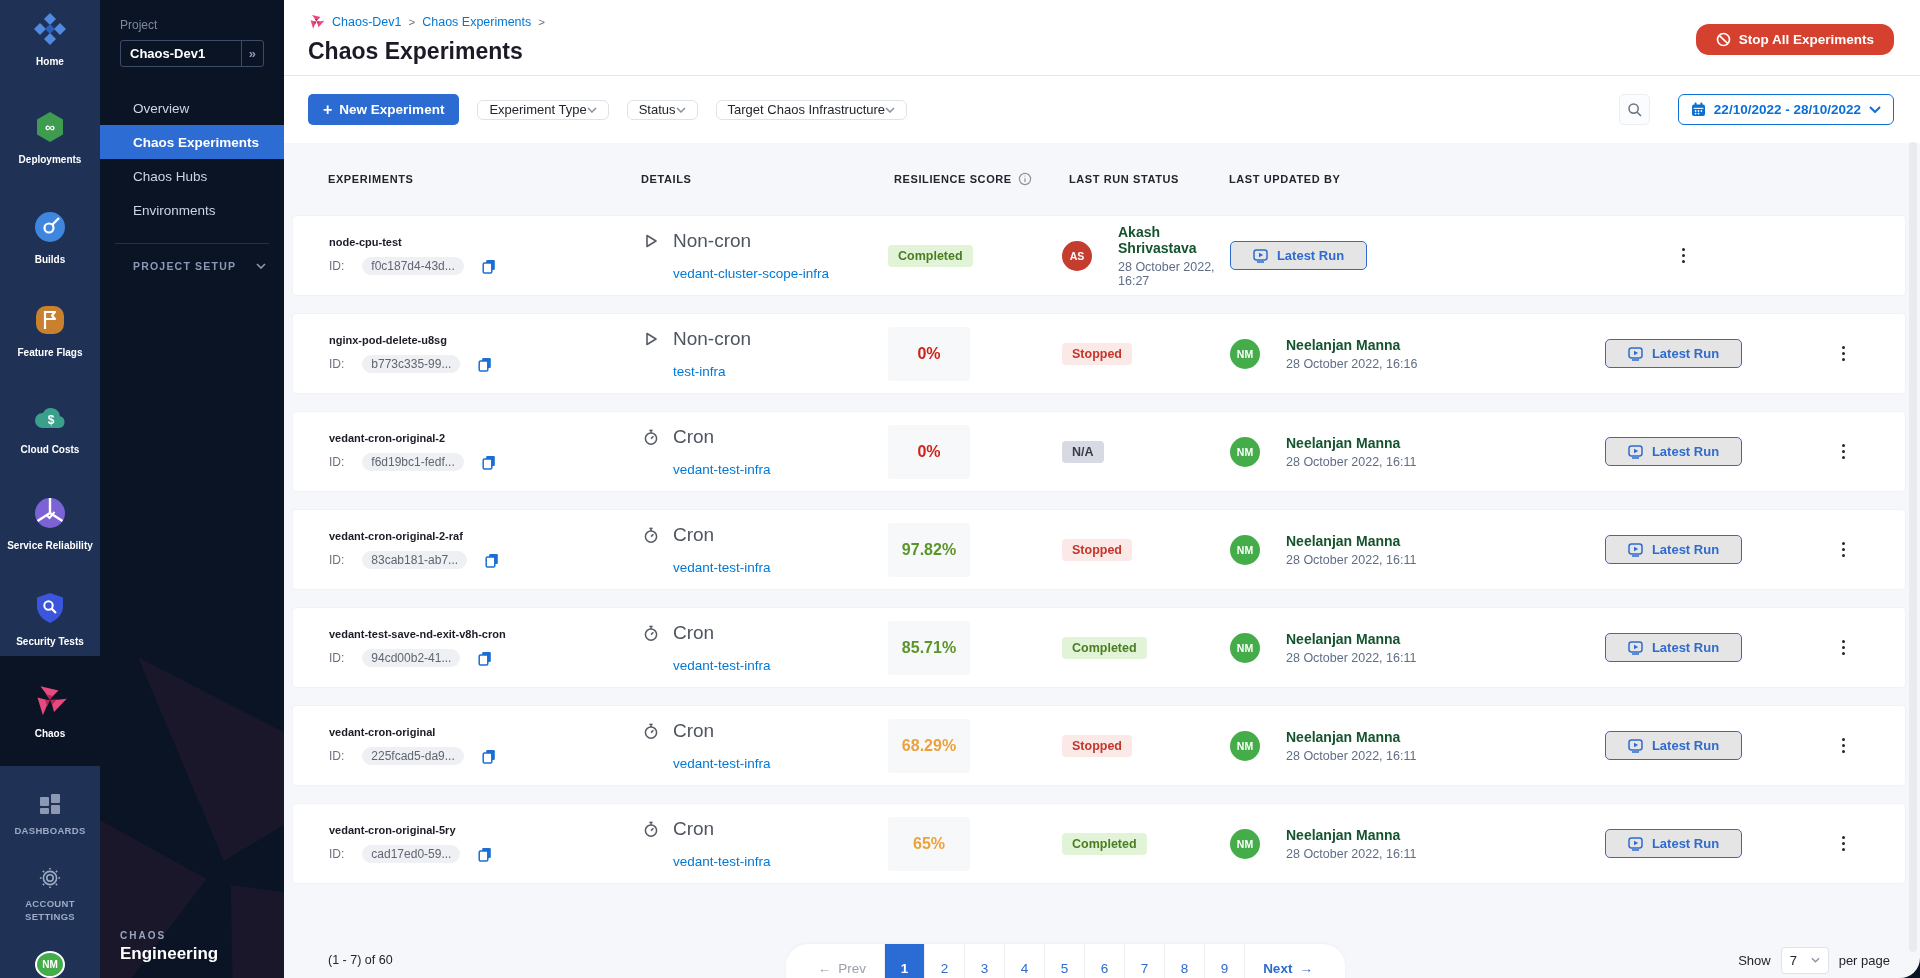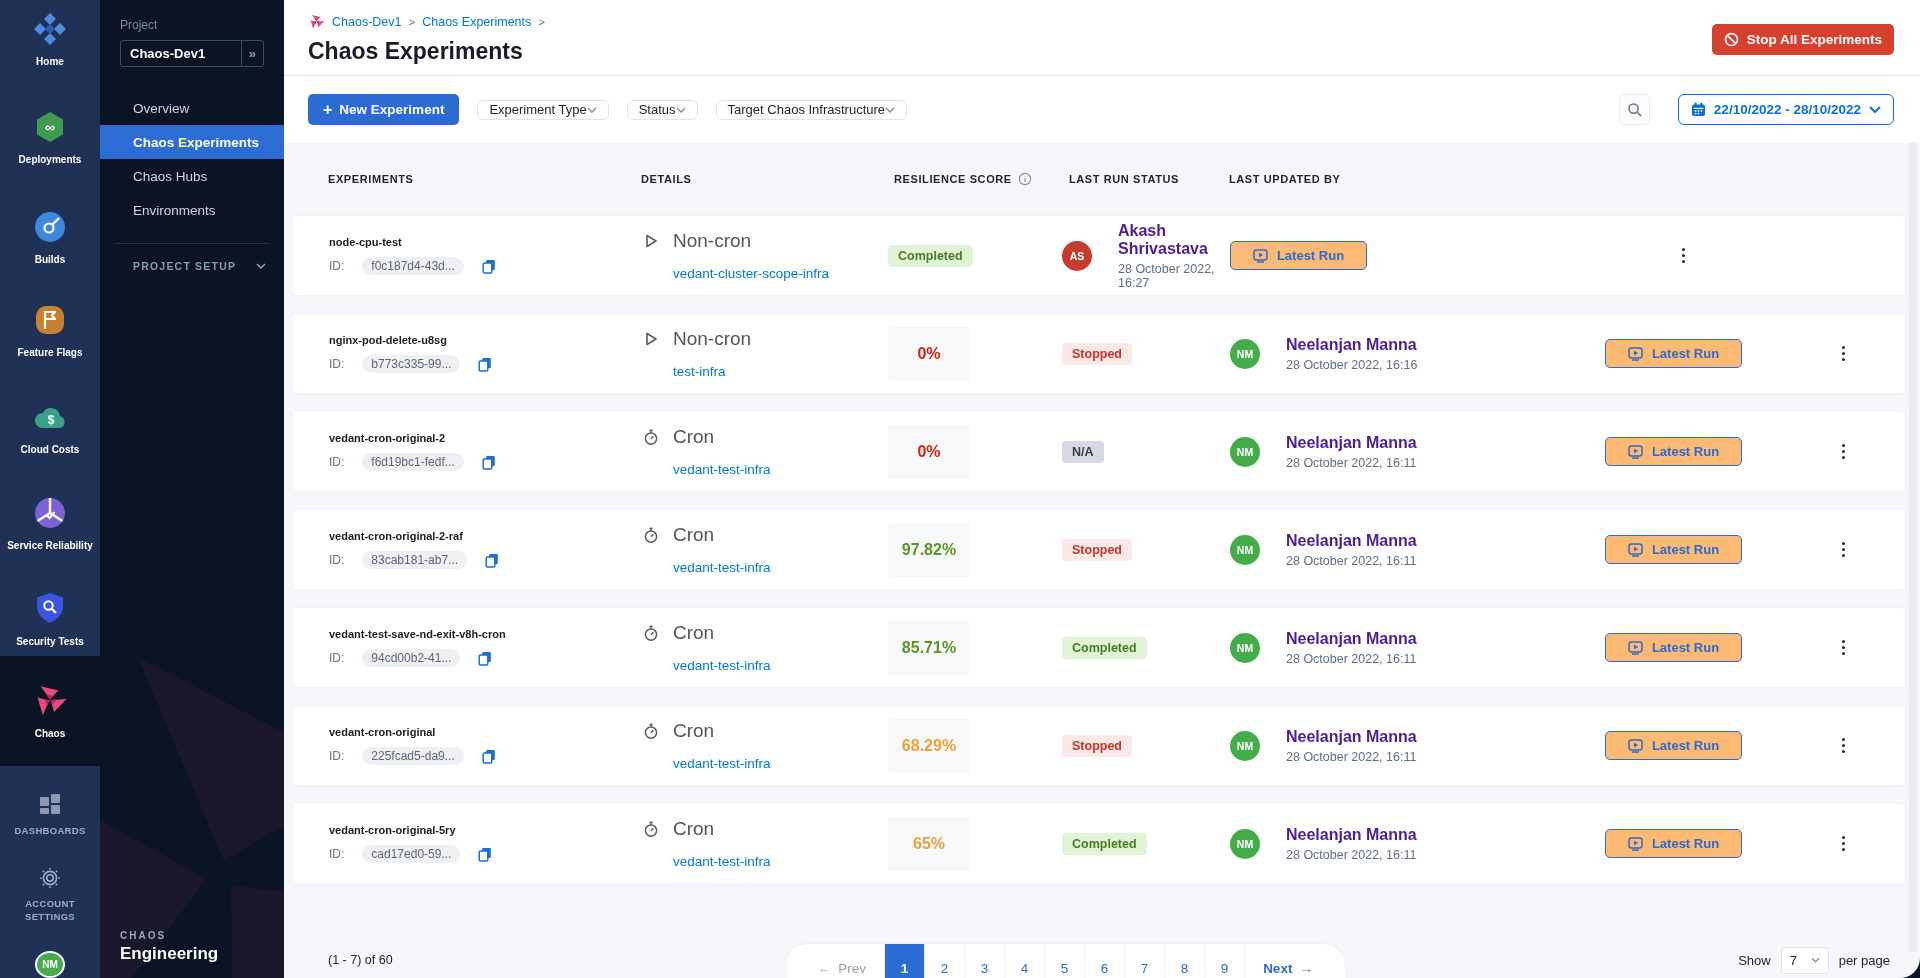--- a/index.html
+++ b/index.html
@@ -33,21 +33,21 @@
 .module-name{font-size:17px;font-weight:bold;color:#fff;margin-top:3px}
 .watermark{position:absolute;bottom:-150px;left:-130px;opacity:.07;transform:rotate(14deg);z-index:1}
 
 
 .main{flex:1;display:flex;flex-direction:column;position:relative;background:#fff;min-width:0}
 .page-header{padding:13px 26px 0 24px;border-bottom:1px solid #e4e7ea;height:76px;position:relative}
 .breadcrumb{display:flex;align-items:center;gap:7px;font-size:12.5px}
 .breadcrumb a{color:#0278d5}
 .breadcrumb .sep{color:#6b7480;font-size:11.5px}
 .page-title{font-size:23px;font-weight:bold;color:#1b1b28;margin-top:8px}
-.stop-btn{position:absolute;right:26px;top:24px;background:#d6402e;color:#fff;font-weight:bold;font-size:13.5px;height:31px;border:none;border-radius:5px;display:flex;align-items:center;gap:8px;padding:0 12px}
+.stop-btn{position:absolute;right:26px;top:24px;background:#d6402e;color:#fff;font-weight:bold;font-size:13.5px;height:31px;border:none;border-radius:13px;display:flex;align-items:center;gap:8px;padding:0 20px}
 
 .toolbar{height:67px;display:flex;align-items:center;padding:0 26px 0 24px;gap:18px;background:#fff}
 .new-exp-btn{background:#2b6bd2;color:#fff;font-weight:bold;font-size:13.5px;height:31px;border:none;border-radius:5px;display:flex;align-items:center;gap:7px;padding:0 15px}
 .new-exp-btn .plus{font-size:16px;font-weight:bold;line-height:1}
 .filter{height:20px;border:1px solid #dfe2e6;border-radius:6px;background:#fff;display:flex;align-items:center;justify-content:space-between;padding:0 11px;color:#23252f;font-size:13px;cursor:pointer}
 .toolbar-right{margin-left:auto;display:flex;align-items:center;gap:28px}
 .icon-btn{width:31px;height:31px;border:1px solid #eceef1;background:#fbfcfd;border-radius:5px;display:flex;align-items:center;justify-content:center;cursor:pointer}
 .date-btn{height:31px;border:1px solid #0b6fd4;border-radius:6px;background:#fff;display:flex;align-items:center;gap:8px;padding:0 12px;color:#0b6fd4;font-weight:bold;font-size:13.5px}
 
 
@@ -73,23 +73,23 @@
 .infra-link{font-size:13.5px;color:#0278d5}
 .score-box{width:82px;height:54px;background:#f7f8fa;border-radius:3px;display:flex;align-items:center;justify-content:center;font-size:16px;font-weight:bold}
 .score-green{color:#5b9427}.score-red{color:#cf2318}.score-yellow{color:#eca13b}
 .badge{display:inline-block;padding:4px 10px;border-radius:4px;font-size:12.5px;font-weight:bold;justify-self:start}
 .badge-completed{background:#e2f4d7;color:#4b7c23}
 .badge-stopped{background:#fbe9e7;color:#c5352a}
 .badge-na{background:#d8dae3;color:#383b49}
 .cell-user{display:flex;align-items:center;gap:26px}
 .avatar{width:30px;height:30px;border-radius:50%;color:#fff;font-size:10.5px;font-weight:bold;display:flex;align-items:center;justify-content:center;flex-shrink:0}
 .avatar-red{background:#c53d2e}.avatar-green{background:#44ad49}
-.user-name{font-size:16px;font-weight:bold;color:#4c1d95}
+.user-name{font-size:14px;font-weight:bold;color:#14532d}
 .user-date{font-size:12.5px;color:#5f6d86;margin-top:4px}
-.latest-run-btn{width:137px;height:29px;border:1px solid #2f6bce;border-radius:5px;background:#fdba74;color:#2f6bce;font-weight:bold;font-size:13px;display:flex;align-items:center;justify-content:center;gap:8px}
+.latest-run-btn{width:137px;height:29px;border:1px solid #2f6bce;border-radius:5px;background:#e5e5e5;color:#2f6bce;font-weight:bold;font-size:13px;display:flex;align-items:center;justify-content:center;gap:8px}
 .cell-kebab{display:flex;justify-content:flex-end;padding-right:56px}
 .kebab{cursor:pointer;padding:4px}
 .kebab i{display:block;width:3.5px;height:3.5px;border-radius:50%;background:#23252f;margin:2.5px 0}
 
 
 .footer{position:absolute;left:0;right:0;bottom:-14px;height:64px;display:flex;align-items:center;padding:0 30px 0 44px}
 .pg-summary{font-size:12.5px;color:#22252d}
 .pager{margin:0 auto;align-self:flex-end;height:48px;background:#fff;border-radius:22px 22px 0 0;display:flex;align-items:stretch;padding:0 14px;box-shadow:0 -1px 3px rgba(30,40,60,.04)}
 .pager-btn{display:flex;align-items:center;gap:7px;padding:0 18px;font-size:13.5px;cursor:pointer}
 .pager-prev{color:#9aa0ab}

